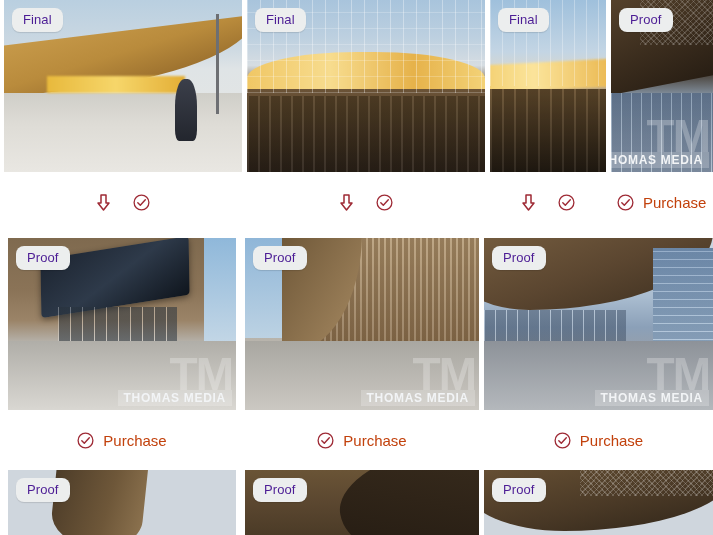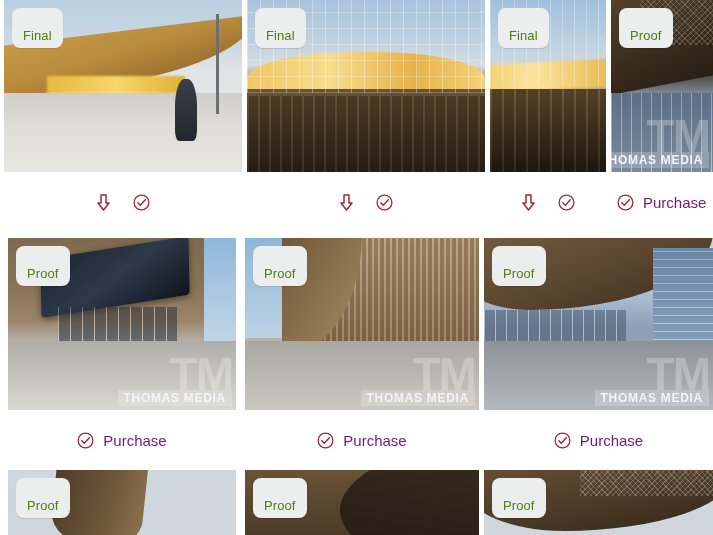--- a/index.html
+++ b/index.html
@@ -25,24 +25,24 @@
     overflow: hidden;
     background: #cfd6dd;
   }
   .row-1 .thumb, .row-2 .thumb { height: 172px; }
   .row-3 .thumb { height: 65px; }
 
   
   .badge {
     position: absolute;
     top: 8px; left: 8px;
-    padding: 20px 11px 5px 11px;
+    padding: 4px 11px 5px 11px;
     border-radius: 8px;
     background: #eceeee;
-    color: #4d7c0f;
+    color: #4c1d95;
     font-size: 13px;
     line-height: 15px;
     letter-spacing: .1px;
     box-shadow: 0 1px 1px rgba(0,0,0,.12);
     white-space: nowrap;
   }
 
   
   .wm-tm {
     position: absolute;
@@ -83,21 +83,21 @@
   .act {
     display: flex;
     align-items: center;
     gap: 9px;
     cursor: pointer;
     color: #9e2a35;
   }
   .act svg { display: block; }
   .act-label {
     font-size: 15px;
-    color: #701a75;
+    color: #c2410c;
     line-height: 17px;
     white-space: nowrap;
   }
 
   
   .ph { position: absolute; inset: 0; }
 
   
   .p-r1c1 { background:
      linear-gradient(#b9cfe0 0%, #cdd9e2 28%, #dfe4e6 40%, #e8e6e2 100%); }

